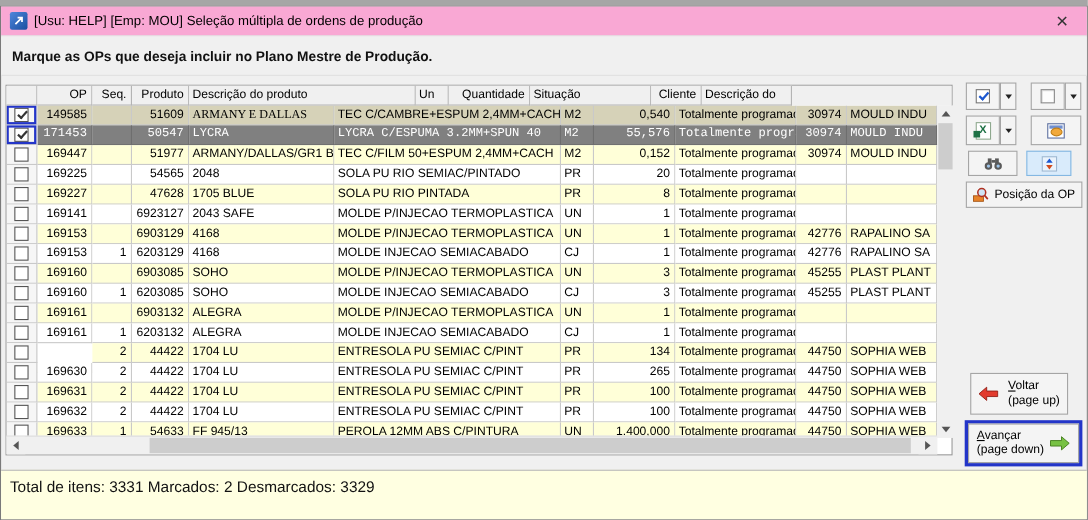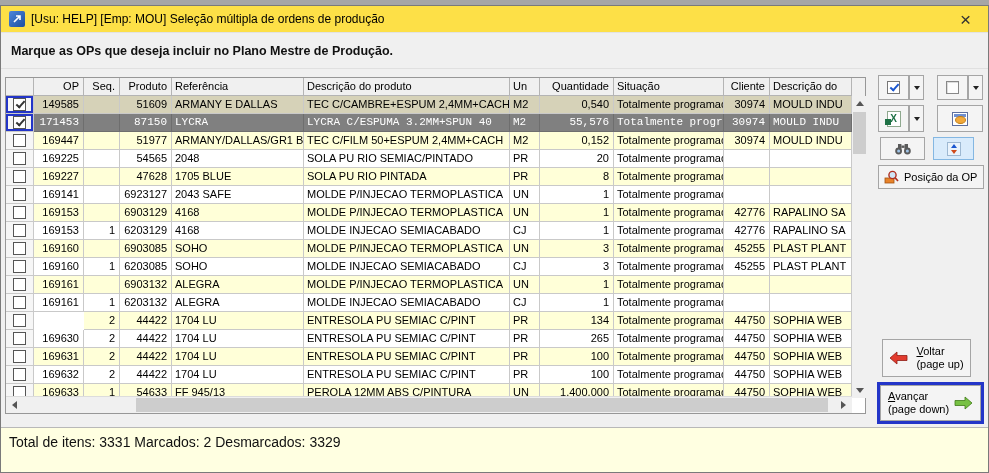--- a/index.html
+++ b/index.html
@@ -4,21 +4,21 @@
 <style>
   * { margin:0; padding:0; box-sizing:border-box; }
   html,body { width:989px; height:473px; overflow:hidden;
     font-family:"Liberation Sans","DejaVu Sans",sans-serif; }
   .screen { position:relative; width:989px; height:473px; background:#a6a6a6; }
 
   .dialog { position:absolute; left:0; top:5px; width:989px; height:468px;
     background:#f0f0f0; border:1px solid #7a7a7a; }
 
   
-  .titlebar { position:absolute; top:0; left:0; right:0; height:27px; background:#fde047;
+  .titlebar { position:absolute; top:0; left:0; right:0; height:27px; background:#f9a8d4;
     display:flex; align-items:center; padding-left:8px; border-bottom:1px solid #e3e3e3; }
   .app-icon { width:16px; height:16px; border-radius:2px; flex:0 0 16px;
     background:linear-gradient(135deg,#4d86db,#1b4fa0); display:flex; align-items:center; justify-content:center; }
   .title { font-size:12px; color:#000; margin-left:6px; white-space:nowrap; }
   .close-btn { position:absolute; right:0; top:0; width:45px; height:26px;
     display:flex; align-items:center; justify-content:center; }
   .close-x { font-size:19px; color:#333; line-height:1; font-weight:400; }
 
   
   .instruction { position:absolute; top:27px; left:0; right:0; height:36px; background:#f0f0f0;
@@ -120,51 +120,50 @@
     </div>
 
     <div class="instruction">Marque as OPs que deseja incluir no Plano Mestre de Produção.</div>
 
     <div class="grid">
       <div class="ghead" id="ghead">
           <div class="hcell" style="width: 28px; flex: 0 0 28px;"></div>
           <div class="hcell tr" style="width: 50px; flex: 0 0 50px;">OP</div>
           <div class="hcell tr" style="width: 36px; flex: 0 0 36px;">Seq.</div>
           <div class="hcell tr" style="width: 52px; flex: 0 0 52px;">Produto</div>
-          <div class="hcell" style="width: 132px; flex: 0 0 132px;">Referência</div>
           <div class="hcell" style="width: 206px; flex: 0 0 206px;">Descrição do produto</div>
           <div class="hcell" style="width: 30px; flex: 0 0 30px;">Un</div>
           <div class="hcell tr" style="width: 74px; flex: 0 0 74px;">Quantidade</div>
           <div class="hcell" style="width: 110px; flex: 0 0 110px;">Situação</div>
           <div class="hcell tr" style="width: 46px; flex: 0 0 46px;">Cliente</div>
           <div class="hcell" style="width: 82px; flex: 0 0 82px;">Descrição do</div>
         </div>
       <div class="gbody" id="gbody">
           <div class="grow row-khaki">
             <div class="cbcell focus">
               <div class="cbx on"></div>
             </div>
             <div class="gcell tr" style="width: 50px; flex: 0 0 50px;">149585</div>
             <div class="gcell tr" style="width: 36px; flex: 0 0 36px;"></div>
             <div class="gcell tr" style="width: 52px; flex: 0 0 52px;">51609</div>
-            <div class="gcell" style="width: 132px; flex: 0 0 132px;">ARMANY E DALLAS</div>
+            <div class="gcell" style="width: 132px; flex: 0 0 132px; font-family: Liberation Serif, serif;">ARMANY E DALLAS</div>
             <div class="gcell" style="width: 206px; flex: 0 0 206px;">TEC C/CAMBRE+ESPUM 2,4MM+CACH</div>
             <div class="gcell" style="width: 30px; flex: 0 0 30px;">M2</div>
             <div class="gcell tr" style="width: 74px; flex: 0 0 74px;">0,540</div>
             <div class="gcell" style="width: 110px; flex: 0 0 110px;">Totalmente programada</div>
             <div class="gcell tr" style="width: 46px; flex: 0 0 46px;">30974</div>
             <div class="gcell" style="width: 82px; flex: 0 0 82px;">MOULD INDU</div>
           </div>
           <div class="grow row-selected">
             <div class="cbcell focus">
               <div class="cbx on"></div>
             </div>
             <div class="gcell tr" style="width: 50px; flex: 0 0 50px;">171453</div>
             <div class="gcell tr" style="width: 36px; flex: 0 0 36px;"></div>
-            <div class="gcell tr" style="width: 52px; flex: 0 0 52px;">87150</div>
+            <div class="gcell tr" style="width: 52px; flex: 0 0 52px;">50547</div>
             <div class="gcell" style="width: 132px; flex: 0 0 132px;">LYCRA</div>
             <div class="gcell" style="width: 206px; flex: 0 0 206px;">LYCRA C/ESPUMA 3.2MM+SPUN 40</div>
             <div class="gcell" style="width: 30px; flex: 0 0 30px;">M2</div>
             <div class="gcell tr" style="width: 74px; flex: 0 0 74px;">55,576</div>
             <div class="gcell" style="width: 110px; flex: 0 0 110px;">Totalmente programada</div>
             <div class="gcell tr" style="width: 46px; flex: 0 0 46px;">30974</div>
             <div class="gcell" style="width: 82px; flex: 0 0 82px;">MOULD INDU</div>
           </div>
           <div class="grow row-yellow">
             <div class="cbcell">

